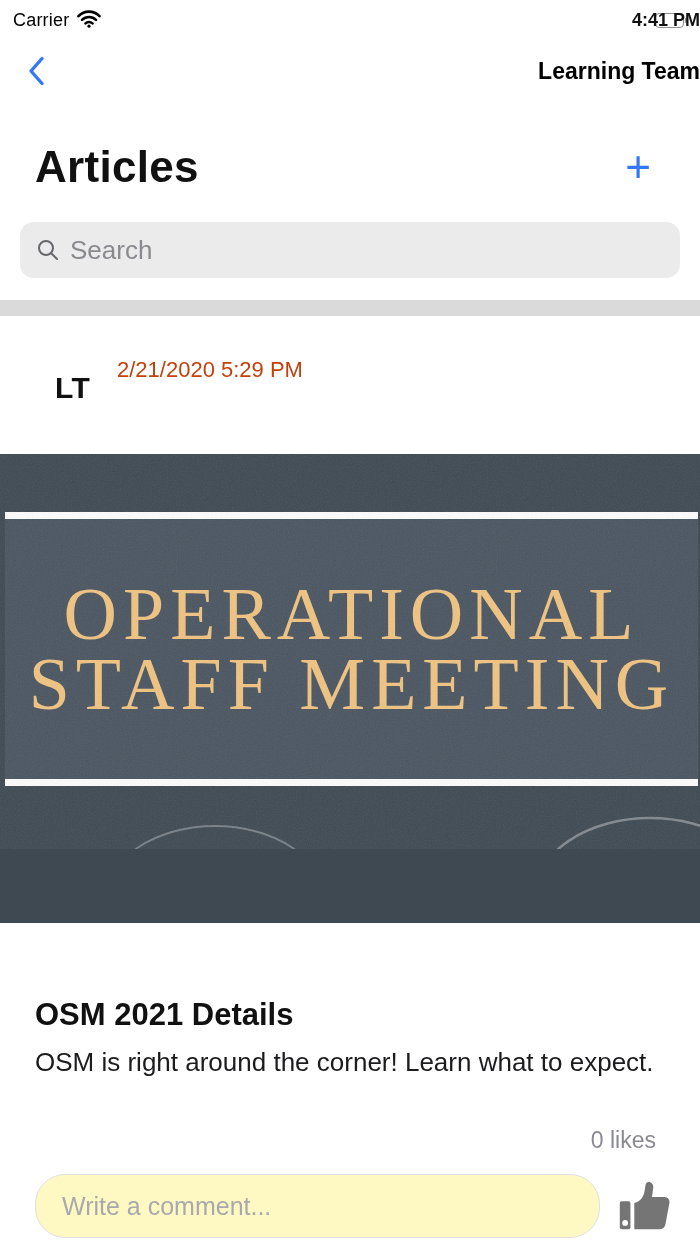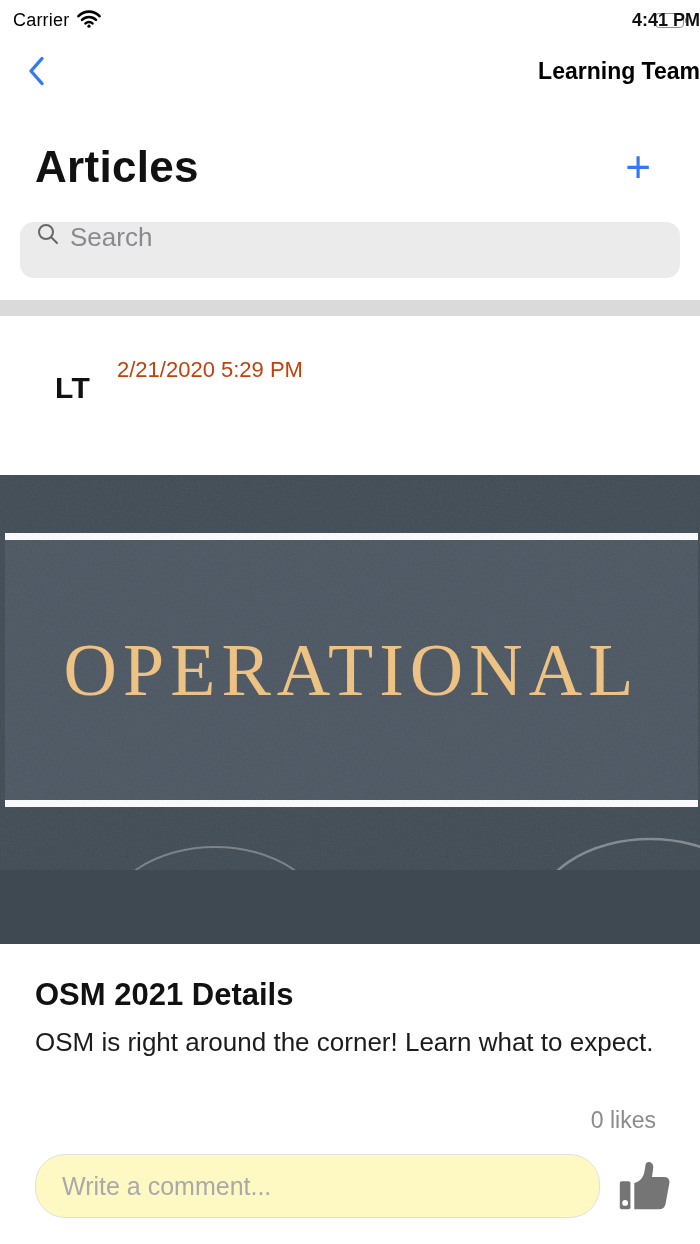--- a/index.html
+++ b/index.html
@@ -27,34 +27,34 @@
   .nav-title { font-size:23px; font-weight:700; color:#000; }
 
   
   .page-header { margin-top:41px; padding:0 35px 0 35px; display:flex; align-items:center; }
   .page-title { font-size:44px; line-height:48px; font-weight:800; letter-spacing:.3px; }
   .add-btn { margin-left:auto; margin-right:14px; color:#3478F6; font-size:44px; line-height:40px; font-weight:400; cursor:pointer; }
 
   
   .search-bar {
     margin:31px 20px 0 20px; height:56px; background:#EBEBEC; border-radius:14px;
-    display:flex; align-items:flex-start; padding:0 16px;
+    display:flex; align-items:center; padding:0 16px;
   }
   .search-bar svg { flex:0 0 auto; margin-right:10px; }
   .search-input {
     border:none; background:transparent; outline:none; width:100%;
     font-size:26px; color:#333; font-family:inherit;
   }
   .search-input::placeholder { color:#8A8A8E; opacity:1; }
 
   .divider { height:16px; background:#DADADA; margin-top:22px; }
   .divider.second { margin-top:26px; }
 
   
-  .post-header { height:159px; padding:38px 40px 0 55px; display:flex; }
+  .post-header { height:138px; padding:38px 40px 0 55px; display:flex; }
   .avatar { width:62px; font-size:30px; font-weight:800; letter-spacing:.5px; padding-top:17px; }
   .post-head-text { width:525px; font-size:25px; line-height:33px; color:#1c1c1e; }
   .author { font-weight:700; margin-right:9px; }
   .timestamp { color:#c2410c; font-size:22px; margin-top:3px; }
 
   
   .post-image { position:relative; height:469px; background:#3E4952; overflow:hidden; }
   .img-band-top { height:58px; }
   .img-white-line { height:7px; background:#fdfdfd; margin-left:5px; margin-right:2px; }
   .img-panel {
@@ -63,21 +63,21 @@
   }
   .img-title {
     font-family:"Liberation Serif","DejaVu Serif",serif;
     color:#F0C380; font-size:74px; line-height:70px; letter-spacing:6px;
     text-align:center; white-space:nowrap;
   }
   .img-band-bottom { height:63px; position:relative; overflow:hidden; }
   .noise { position:absolute; inset:0; pointer-events:none; opacity:.12; }
 
   
-  .post-body { padding:33px 35px 0 35px; }
+  .post-body { padding:33px 35px 0 35px;margin-top:41px; }
   .post-title { font-size:31px; font-weight:700; color:#111; }
   .post-desc { margin-top:14px; font-size:26px; color:#1c1c1e; }
   .likes-row { margin-top:49px; text-align:right; padding-right:9px; }
   .likes { font-size:23px; color:#8A8A93; }
 
   .comment-row { margin-top:20px; display:flex; align-items:center; padding:0 28px 0 35px; }
   .comment-pill {
     width:565px; height:64px; background:#fef9c3; border:1px solid #E0E0E0;
     border-radius:30px; display:flex; align-items:center; padding:0 26px;
   }
@@ -141,20 +141,21 @@
     <div>
       <div class="timestamp">2/21/2020 5:29 PM</div>
     </div>
   </div>
 
   <div class="post-image">
     <div class="img-band-top"></div>
     <div class="img-white-line"></div>
     <div class="img-panel">
       <div class="img-title">OPERATIONAL</div>
+      <div class="img-title">STAFF MEETING</div>
     </div>
     <div class="img-white-line"></div>
     <div class="img-band-bottom">
       <svg width="700" height="63" viewBox="0 0 700 63">
         <ellipse cx="215" cy="115" rx="110" ry="75" fill="none" stroke="rgba(255,255,255,0.30)" stroke-width="2"></ellipse>
         <ellipse cx="650" cy="110" rx="115" ry="78" fill="none" stroke="rgba(255,255,255,0.35)" stroke-width="2.5"></ellipse>
       </svg>
     </div>
     <svg class="noise" width="700" height="395">
       <filter id="grain">

